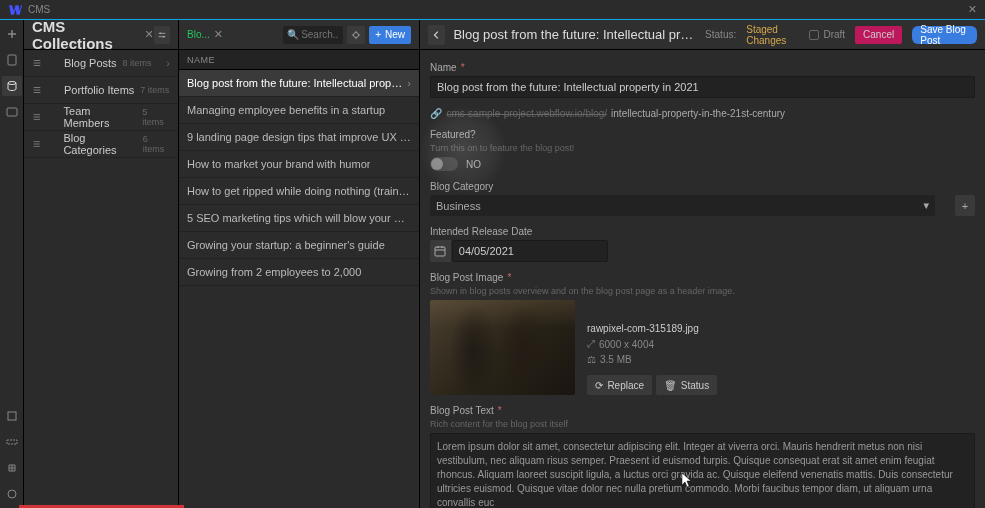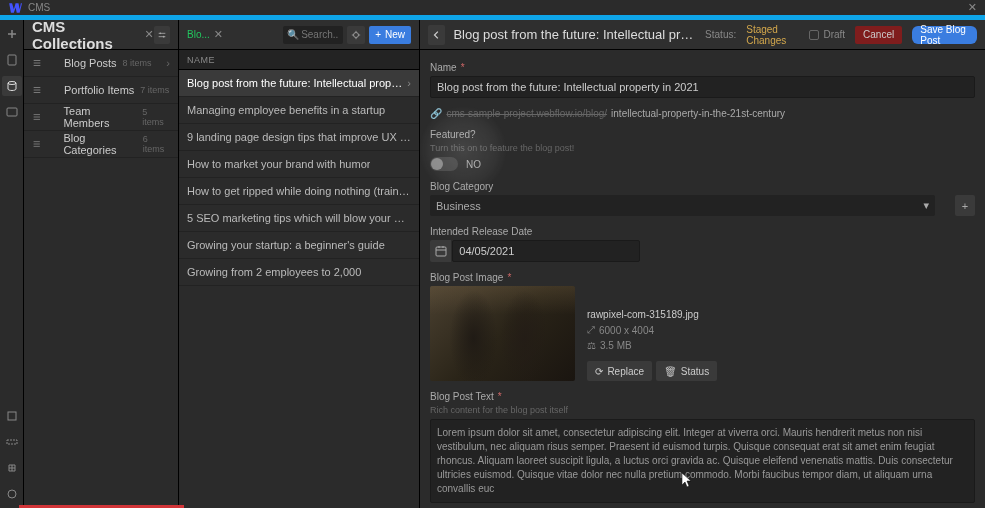--- a/index.html
+++ b/index.html
@@ -12,21 +12,21 @@
   height: 508px;
   overflow: hidden;
   position: relative;
 }
 .titlebar {
   height: 20px;
   background: #2b2b2b;
   display: flex;
   align-items: center;
   padding: 0 8px;
-  border-bottom: 5px solid #0ea5e9;
+  border-bottom: 1px solid #0ea5e9;
 }
 .titlebar .brand-icon { width: 14px; height: 14px; display:flex; align-items:center; justify-content:center; }
 .titlebar .brand-text { margin-left: 6px; color: #888; font-size: 10px; }
 .titlebar .close { margin-left: auto; color: #888; cursor: pointer; }
 .main { display: flex; height: calc(100% - 20px); }
 .left-rail { width: 24px; background: #2b2b2b; border-right:1px solid #000; display:flex; flex-direction:column; align-items:center; padding-top:4px; gap:6px; }
 .left-rail .rail-btn { width:20px; height:20px; display:flex; align-items:center; justify-content:center; color:#888; cursor:pointer; border-radius:2px; }
 .left-rail .rail-btn.active { background:#3a3a3a; color:#fff; }
 .left-rail .spacer-grow { flex:1; }
 .col-collections { width: 155px; background:#2b2b2b; border-right:1px solid #000; display:flex; flex-direction:column;}
@@ -53,40 +53,40 @@
 .post-row .pr-arr {margin-left:auto;color:#888;}
 .editor { flex:1; background:#2b2b2b; display:flex; flex-direction:column; overflow:hidden;}
 .editor-hdr { height:30px; background:#2f2f2f; border-bottom:1px solid #000; display:flex;align-items:center; padding:0 8px; gap:8px;}
 .editor-hdr .back { width:20px;height:20px;background:#3a3a3a;display:flex;align-items:center;justify-content:center;border-radius:2px;cursor:pointer;}
 .editor-hdr .etitle { color:#ddd;font-size:13px;white-space:nowrap;overflow:hidden;text-overflow:ellipsis;max-width:320px;}
 .editor-hdr .status-wrap { margin-left:auto; display:flex; align-items:center;gap:10px;}
 .editor-hdr .stat-lbl { color:#888; font-size:10px;}
 .editor-hdr .stat-val { color:#d4a84c; font-size:10px;}
 .editor-hdr .draft { display:flex;align-items:center;gap:4px;color:#888;font-size:10px;}
 .editor-hdr .draft .cb { width:10px;height:10px;border:1px solid #666;border-radius:2px;}
-.editor-hdr .cancel { height:18px;padding:0 8px;background:#7f1d1d;color:#ccc;display:flex;align-items:center;border-radius:2px;cursor:pointer;font-size:10px;}
+.editor-hdr .cancel { height:18px;padding:0 8px;background:#be185d;color:#ccc;display:flex;align-items:center;border-radius:2px;cursor:pointer;font-size:10px;}
 .editor-hdr .save { height:18px;padding:0 8px;background:#3a7de0;color:#fff;display:flex;align-items:center;border-radius:6px;cursor:pointer;font-size:10px;}
 .editor-body { flex:1; overflow-y:auto; padding:12px 10px 40px 10px;}
 .fld { margin-bottom:10px; }
 .fld .lbl { color:#aaa; font-size:10px; margin-bottom:3px; display:flex;align-items:center;gap:4px;}
 .fld .lbl .req { color:#c66;}
 .fld .hint { color:#666; font-size:9px; margin-bottom:4px;}
 .fld input[type=text], .fld .txtval, .fld select, .fld textarea {
   width:100%; background:#222; border:1px solid #1a1a1a; color:#ccc; font-size:11px; padding:4px 6px; border-radius:2px;
 }
 .slug-row { display:flex;align-items:center;gap:4px;color:#666;font-size:10px;}
 .slug-row .slugval { color:#aaa;}
 .toggle-row { display:flex;align-items:center;gap:8px;}
 .toggle { width:28px;height:14px;border-radius:7px;background:#444;position:relative;cursor:pointer;}
 .toggle .knob { width:12px;height:12px;border-radius:50%;background:#888;position:absolute;top:1px;left:1px;}
 .toggle-val { color:#aaa; font-size:10px;}
 .sel-row { display:flex;gap:20px;}
 .sel-row .sel { flex:1;display:flex;align-items:center;justify-content:space-between;background:#222;padding:4px 6px;border-radius:2px;cursor:pointer;}
 .sel-row .add { width:20px;background:#3a3a3a;display:flex;align-items:center;justify-content:center;border-radius:2px;cursor:pointer;}
-.date-row { display:flex;gap:1px;width:210px;border-radius:7px;}
+.date-row { display:flex;gap:1px;width:178px;border-radius:7px;}
 .date-row .cal { width:24px;background:#3a3a3a;display:flex;align-items:center;justify-content:center;border-radius:2px 0 0 2px;}
 .date-row input {border-radius:0 2px 2px 0;}
 .img-row { display:flex;gap:12px;align-items:flex-end;}
 .img-prev { width:145px;height:95px;background:linear-gradient(135deg,#4a4030 0%,#2a2418 50%,#1a1510 100%);border-radius:2px; position:relative; overflow:hidden;}
 .img-prev::before{content:"";position:absolute;inset:0;background:
   radial-gradient(ellipse 40px 80px at 30% 55%, rgba(30,25,20,0.9) 0%, transparent 60%),
   radial-gradient(ellipse 40px 80px at 65% 55%, rgba(35,28,22,0.9) 0%, transparent 60%),
   linear-gradient(to bottom, rgba(120,100,70,0.3) 0%, transparent 30%);}
 .img-meta { display:flex;flex-direction:column;gap:4px;}
 .img-meta .fn { color:#ccc; font-size:10px;}
@@ -323,20 +323,21 @@
               </svg>
             </div>
           <input type="text" value="04/05/2021" style="">
         </div>
       </div>
       <div class="fld">
         <div class="lbl">
             <span>Blog Post Image</span>
             <span class="req">*</span>
           </div>
+        <div class="hint">Shown in blog posts overview and on the blog post page as a header image.</div>
         <div class="img-row">
           <div class="img-prev"></div>
           <div class="img-meta">
             <span class="fn">rawpixel-com-315189.jpg</span>
             <span class="dm">
                 <span>⤢</span>
                 <span>6000 x 4004</span>
               </span>
             <span class="sz">
                 <span>⚖</span>

